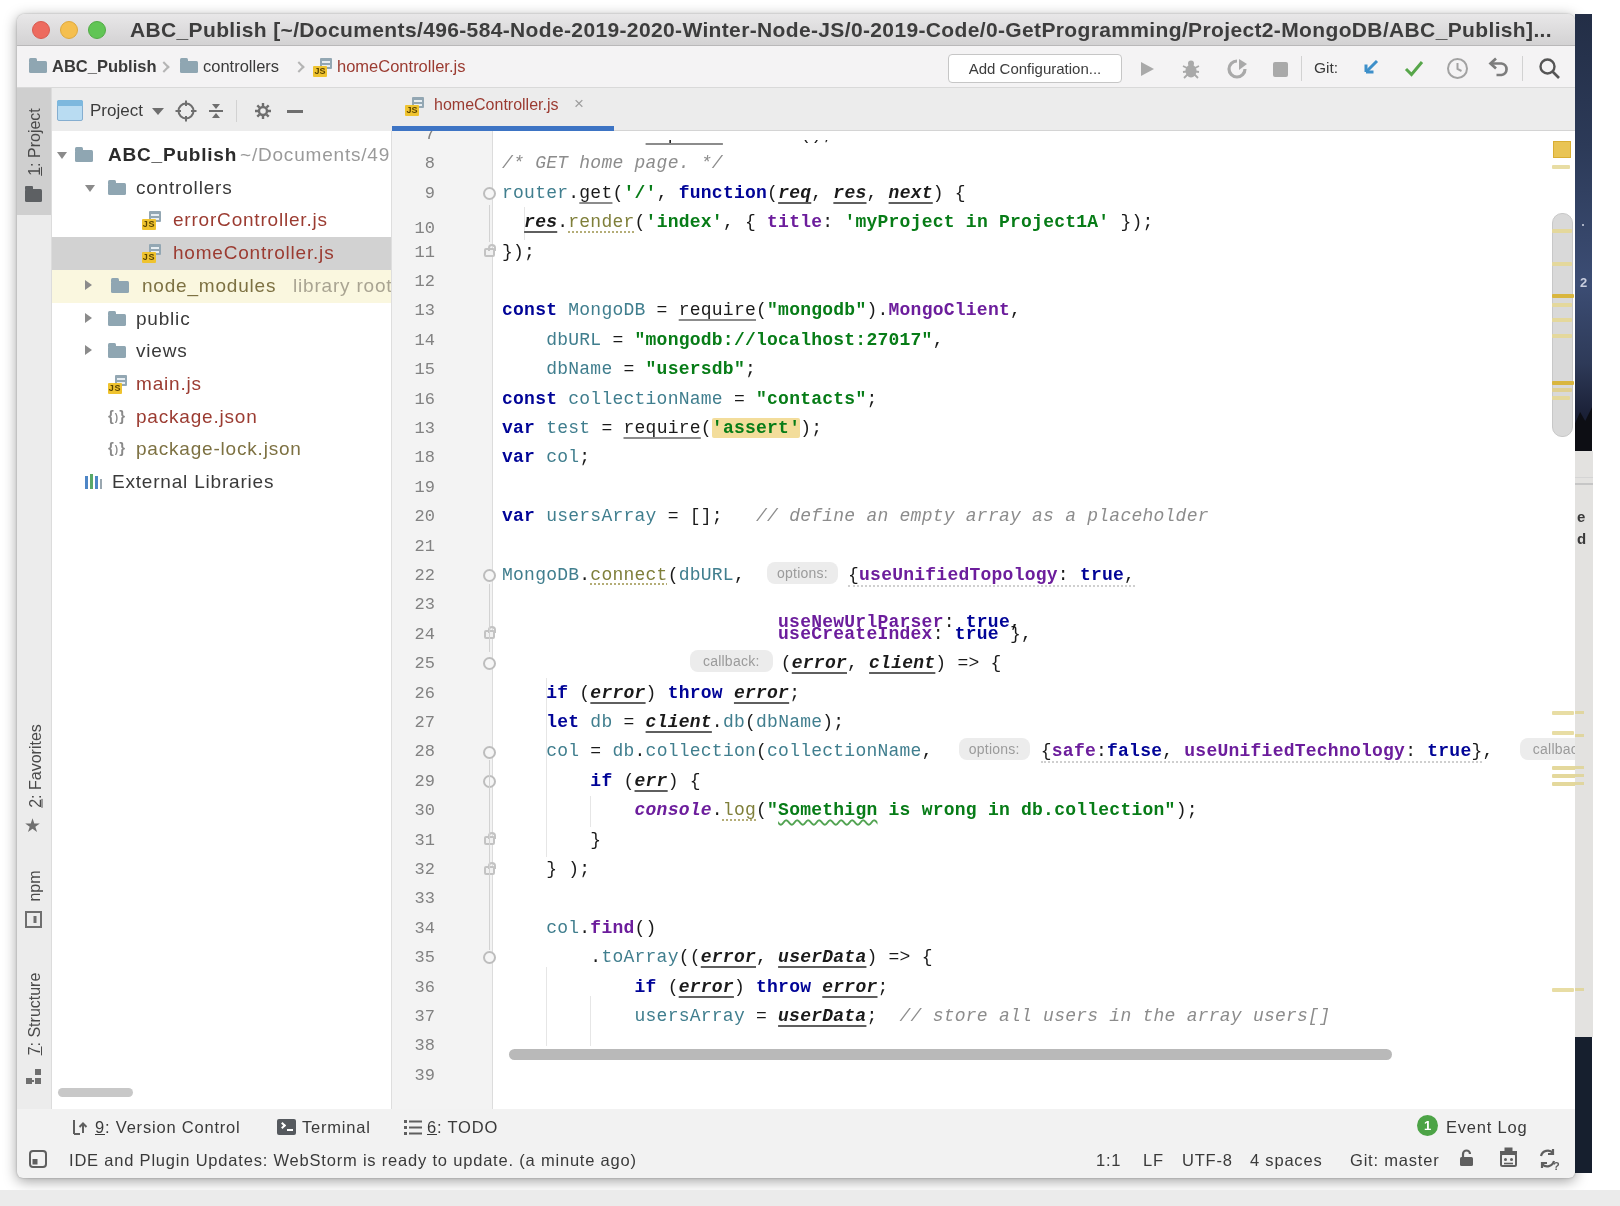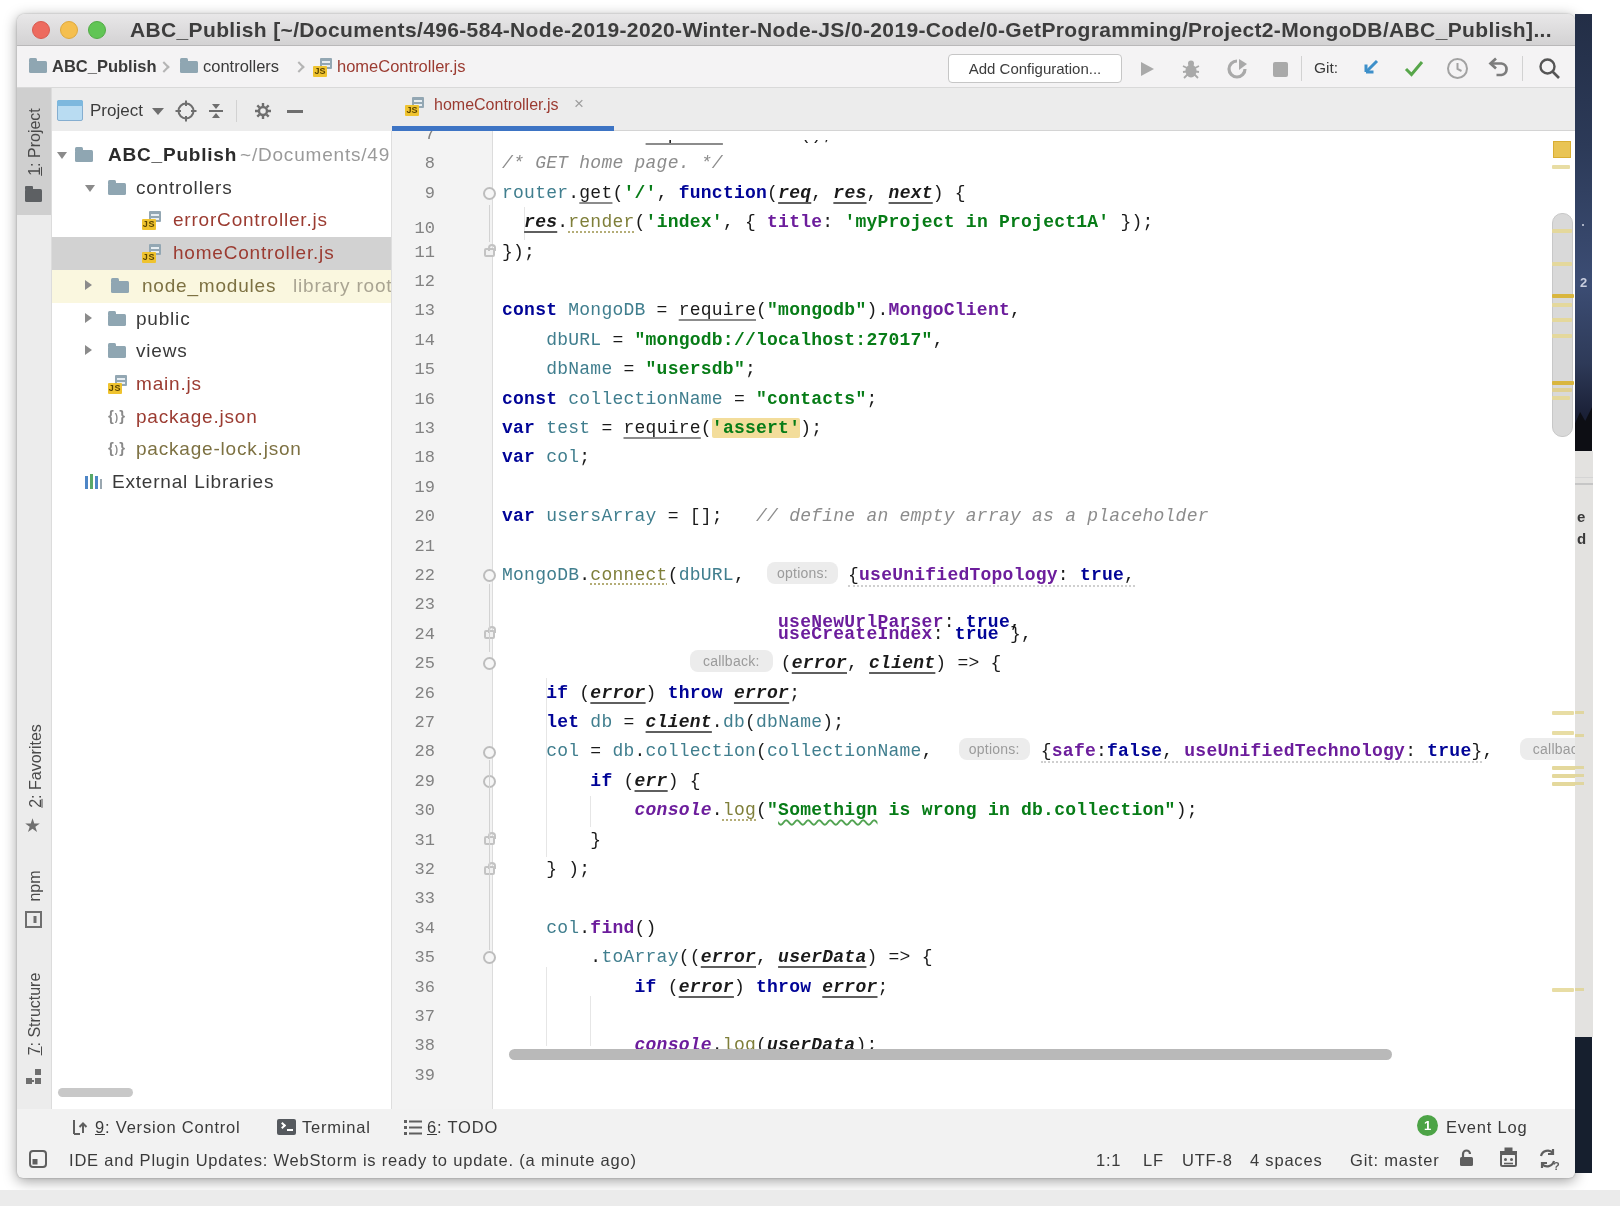--- a/index.html
+++ b/index.html
@@ -183,21 +183,21 @@
       <div class="cl" style="top:547.5px">    <span class="k">if</span> (<span class="ub">error</span>) <span class="k">throw</span> <span class="ub">error</span>;</div>
       <div class="cl" style="top:576.9px">    <span class="k">let</span> <span class="v">db</span> = <span class="ub">client</span>.<span class="v">db</span>(<span class="v">dbName</span>);</div>
       <div class="cl" style="top:606.3px">    <span class="v">col</span> = <span class="v">db</span>.<span class="v">collection</span>(<span class="v">collectionName</span>, <span class="chip" style="width:71px;margin-left:15px;margin-right:11px;">options:</span><span class="w">{<span class="p">safe</span>:<span class="k">false</span>, <span class="p">useUnifiedTechnology</span>: <span class="k">true</span>}</span>,  <span class="chip" style="width:83px;margin-left:4px;">callback:</span></div>
       <div class="cl" style="top:635.7px">        <span class="k">if</span> (<span class="ub">err</span>) {</div>
       <div class="cl" style="top:665.1px">            <span class="p" style="font-style:italic">console</span>.<span class="mu">log</span>(<span class="s">"<span class="sq">Somethign</span> is wrong in db.collection"</span>);</div>
       <div class="cl" style="top:694.5px">        }</div>
       <div class="cl" style="top:723.9px">    } );</div>
       <div class="cl" style="top:782.7px">    <span class="v">col</span>.<span class="p">find</span>()</div>
       <div class="cl" style="top:812.1px">        .<span class="v">toArray</span>((<span class="ub">error</span>, <span class="ub">userData</span>) =&gt; {</div>
       <div class="cl" style="top:841.5px">            <span class="k">if</span> (<span class="ub">error</span>) <span class="k">throw</span> <span class="ub">error</span>;</div>
-      <div class="cl" style="top:900.3px">            <span class="p" style="font-style:italic">console</span>.<span class="mu">log</span>(<span class="ub">userData</span>);</div>
+      <div class="cl" style="top:870.9px">            <span class="v">usersArray</span> = <span class="ub">userData</span>;  <span class="c">// store all users in the array users[]</span></div>
     <div class="tick" style="left:1160px;top:34px;width:18px;background:#e8dda4"></div>
       <div class="tick" style="left:1160px;top:98px;width:20px;background:#e4d89c"></div>
       <div class="tick" style="left:1160px;top:131px;width:20px;background:#e4d89c"></div>
       <div class="tick" style="left:1160px;top:163px;width:22px;background:#d9b63e"></div>
       <div class="tick" style="left:1160px;top:172px;width:20px;background:#e4d89c"></div>
       <div class="tick" style="left:1160px;top:187px;width:20px;background:#e4d89c"></div>
       <div class="tick" style="left:1160px;top:203px;width:20px;background:#e4d89c"></div>
       <div class="tick" style="left:1160px;top:250px;width:22px;background:#d9b63e"></div>
       <div class="tick" style="left:1160px;top:257px;width:20px;background:#e0d092"></div>
       <div class="tick" style="left:1160px;top:265px;width:18px;background:#e4d89c"></div>

